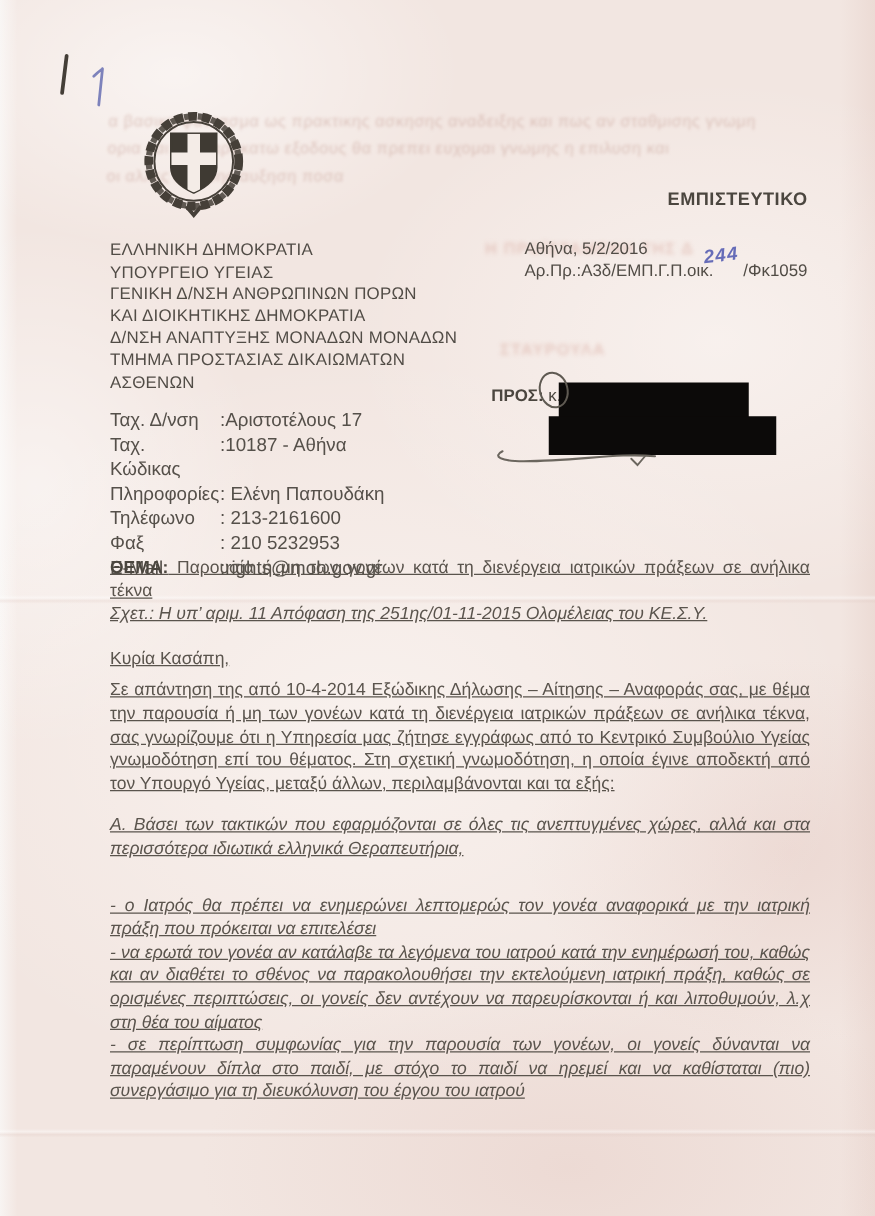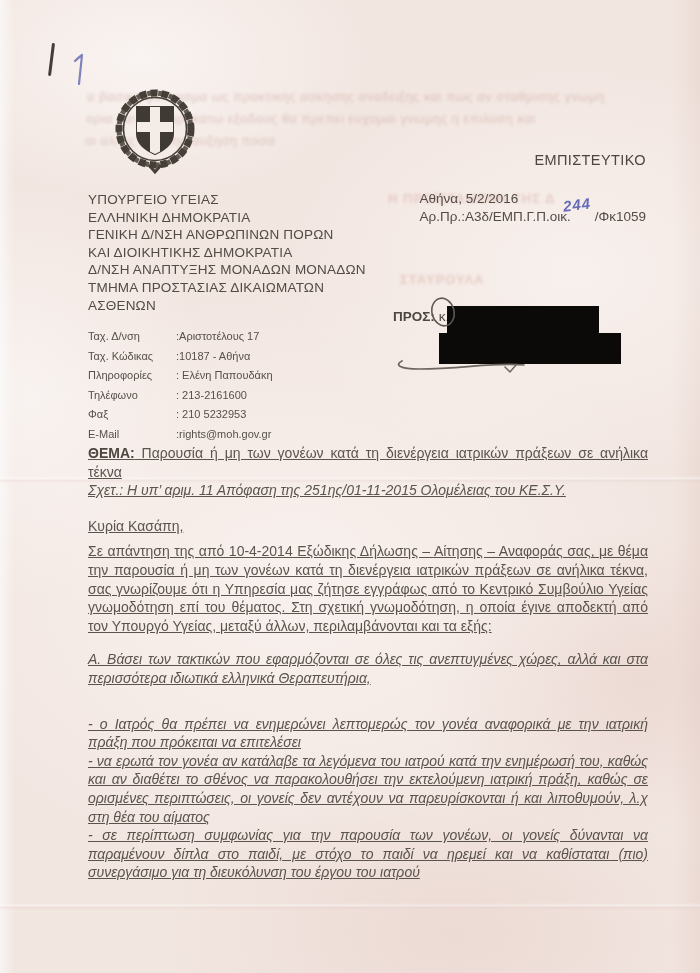--- a/index.html
+++ b/index.html
@@ -25,31 +25,31 @@
   .bleed-top{left:86px;top:86px;width:575px;text-align:justify;}
   .bleed-small{position:absolute;color:#d8a99e;opacity:.5;filter:blur(1.6px);
     font-size:13px;font-weight:bold;letter-spacing:1px;}
   
   .pen-dark{position:absolute;left:50px;top:43px;width:3px;height:33px;
     background:#443e37;border-radius:2px;transform:rotate(7deg);}
   .pen-blue{position:absolute;left:70px;top:51px;}
   
   .emblem{position:absolute;left:103px;top:86px;}
   
-  .classification{position:absolute;right:54px;top:152px;font-weight:normal;
+  .classification{position:absolute;right:54px;top:152px;font-weight:bold;
     font-size:14.5px;letter-spacing:.4px;color:#4b463f;}
   .agency{position:absolute;left:88px;top:191px;font-size:13.5px;line-height:17.6px;
     color:#514c46;letter-spacing:.2px;}
   .dateblock{position:absolute;right:54px;top:190px;font-size:13.5px;line-height:17.5px;
     text-align:left;color:#514c46;}
   .proto-gap{display:inline-block;width:24px;}
   .hand-num{position:absolute;top:6px;right:55px;font-size:15px;font-style:italic;
     color:#666cb8;transform:rotate(-7deg);font-weight:bold;letter-spacing:1px;}
   
-  .contact{position:absolute;left:88px;top:327px;font-size:11px;line-height:19.6px;color:#55504a;}
+  .contact{position:absolute;left:88px;top:327px;font-size:15px;line-height:19.6px;color:#55504a;}
   .contact .row{display:flex;}
   .contact .lbl{width:88px;flex:0 0 auto;}
   
   .pros{position:absolute;left:393px;top:309px;font-size:13.5px;font-weight:bold;color:#4b463f;}
   .redact1{position:absolute;left:447px;top:306px;width:152px;height:28px;background:#0c0a09;}
   .redact2{position:absolute;left:439px;top:333px;width:182px;height:31px;background:#0c0a09;}
   .loop{position:absolute;left:424px;top:294px;}
   .swoosh{position:absolute;left:392px;top:350px;}
   
   .bodytext{position:absolute;left:88px;top:444px;width:560px;font-size:14px;
@@ -100,22 +100,22 @@
       <g clip-path="url(#shieldclip)">
         <rect x="47" y="18" width="10" height="54" fill="#f4ece7"></rect>
         <rect x="30" y="36" width="44" height="10" fill="#f4ece7"></rect>
       </g>
     </g>
   </svg>
 
   <div class="classification">ΕΜΠΙΣΤΕΥΤΙΚΟ</div>
 
   <div class="agency">
+    <div>ΕΛΛΗΝΙΚΗ ΔΗΜΟΚΡΑΤΙΑ</div>
     <div>ΥΠΟΥΡΓΕΙΟ ΥΓΕΙΑΣ</div>
-    <div>ΕΛΛΗΝΙΚΗ ΔΗΜΟΚΡΑΤΙΑ</div>
     <div>ΓΕΝΙΚΗ Δ/ΝΣΗ ΑΝΘΡΩΠΙΝΩΝ ΠΟΡΩΝ</div>
     <div>ΚΑΙ ΔΙΟΙΚΗΤΙΚΗΣ ΔΗΜΟΚΡΑΤΙΑ</div>
     <div>Δ/ΝΣΗ ΑΝΑΠΤΥΞΗΣ ΜΟΝΑΔΩΝ  ΜΟΝΑΔΩΝ</div>
     <div>ΤΜΗΜΑ ΠΡΟΣΤΑΣΙΑΣ ΔΙΚΑΙΩΜΑΤΩΝ</div>
     <div>ΑΣΘΕΝΩΝ</div>
   </div>
 
   <div class="dateblock">
     <div>Αθήνα, 5/2/2016</div>
     <div><span>Αρ.Πρ.:Α3δ/ΕΜΠ.Γ.Π.οικ.</span><span class="proto-gap"></span><span>/Φκ1059</span></div>

